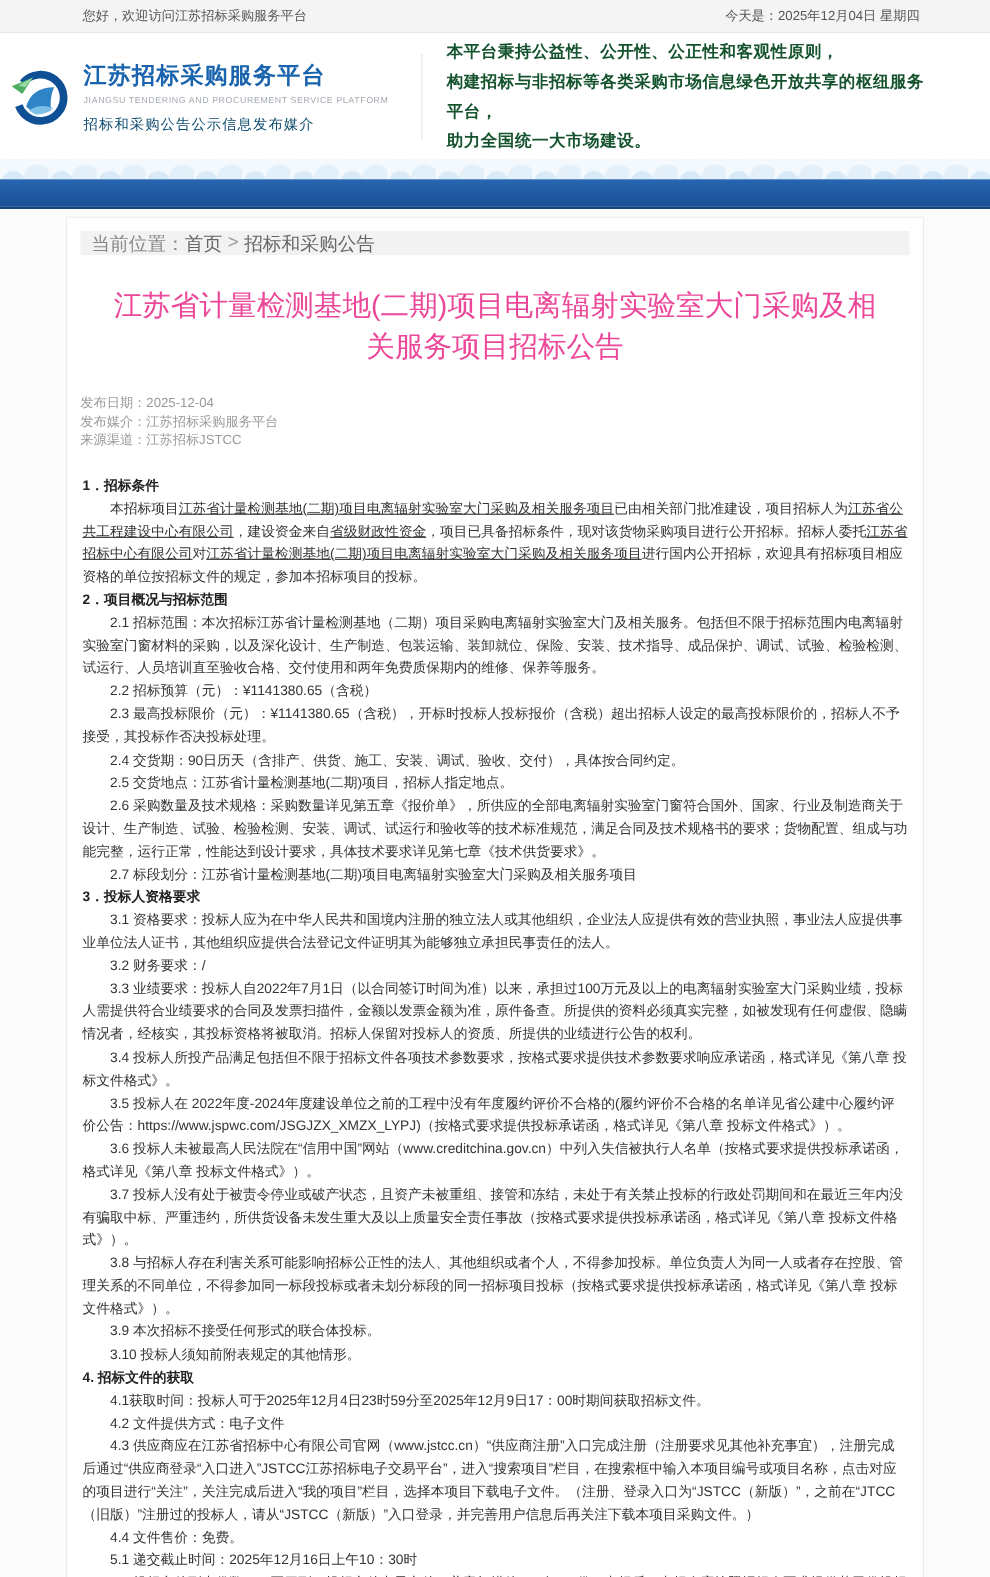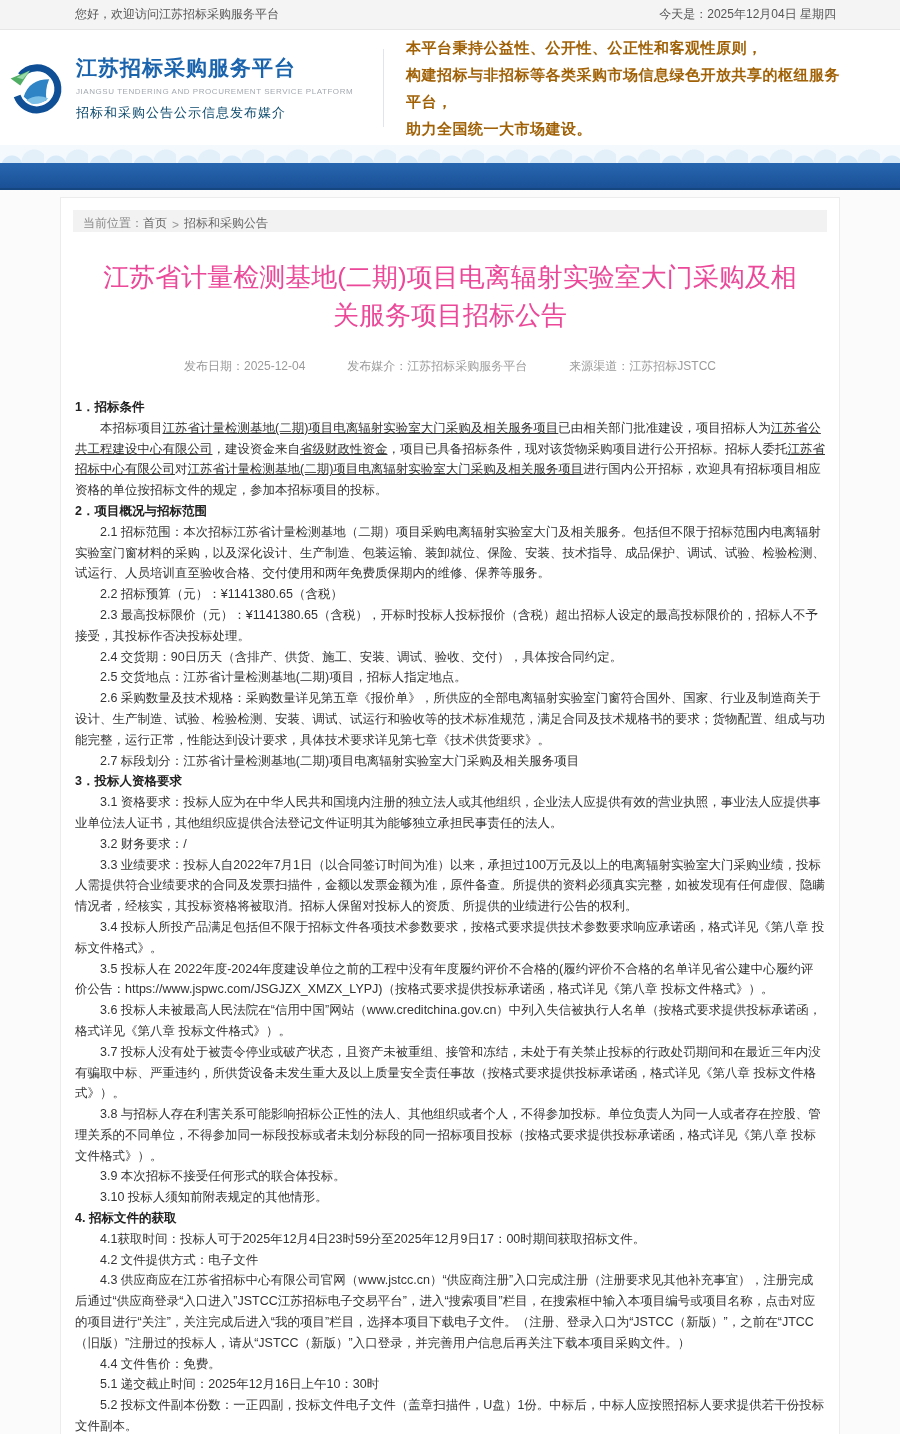--- a/index.html
+++ b/index.html
@@ -12,45 +12,45 @@
 
   
   .header { background:#fff; height:115px; display:flex; align-items:center; padding:0 55px 0 8px; }
   .brand-left { display:flex; align-items:center; }
   .logo { width:56px; height:56px; flex:0 0 auto; }
   .brand-text { margin-left:12px; }
   .brand-cn { font-size:21px; font-weight:bold; color:#1a63ad; letter-spacing:1px; }
   .brand-en { font-size:8px; color:#a3a9b0; letter-spacing:0.55px; margin-top:5px; white-space:nowrap; }
   .brand-tagline { font-size:13px; color:#0c4a6e; margin-top:8px; letter-spacing:1px; }
   .header-divider { width:1px; height:78px; background:#dfe5ee; margin:0 22px 0 30px; }
-  .slogan { font-size:15px; font-weight:bold; color:#a16207; line-height:27px; letter-spacing:0.5px; }
+  .slogan { font-size:15px; font-weight:bold; color:#14532d; line-height:27px; letter-spacing:0.5px; }
 
   
   .wave { height:18px; background-color:#f3f9fd;
     background-image:
       radial-gradient(circle at 12px 21px, #d8eaf8 10px, rgba(216,234,248,0) 11px),
       radial-gradient(circle at 34px 17px, #e3f0fa 12px, rgba(227,240,250,0) 13px);
     background-size:44px 26px; }
 
   
   .navbar { height:27px; background:linear-gradient(180deg,#2767b0,#1a5096); border-bottom:2px solid #16467f; }
 
   
   .main { padding:7px 0 8px; }
   .card { width:780px; margin:0 auto; background:#fff; border:1px solid #ececec; padding:12px 12px 26px; }
 
-  .breadcrumb { background:#f2f2f2; height:22px; display:flex; align-items:flex-end;
-    padding:0 10px; font-size:12px; color:#888; }
+  .breadcrumb { background:#f2f2f2; height:22px; display:flex; align-items:flex-start;
+    padding:0 10px; font-size:17px; color:#888; }
   .breadcrumb .bc-link { color:#666; cursor:pointer; }
   .breadcrumb .bc-sep { margin:0 5px; color:#999; }
 
   .article-title { margin:26px 30px 0; text-align:center; font-size:26px; color:#ec4899;
     line-height:38px; font-weight:400; }
-  .article-meta { margin:24px 0 6px; display:flex; justify-content:center; gap:42px;
-    font-size:12px; color:#9a9a9a; }
+  .article-meta { margin:24px 0 6px; display:flex; justify-content:center; 
+    font-size:12px; color:#9a9a9a;flex-direction:column; }
   .article-meta b { font-weight:400; }
 
   .article-body { margin-top:22px; padding:0 2px; font-size:12.5px; color:#333; line-height:20.8px; }
   .sec-heading { font-weight:bold; color:#222; }
   .para { text-indent:2em; word-break:break-all; }
   .u { text-decoration:underline; cursor:pointer; }
 </style>
 </head>
 <body>
 

